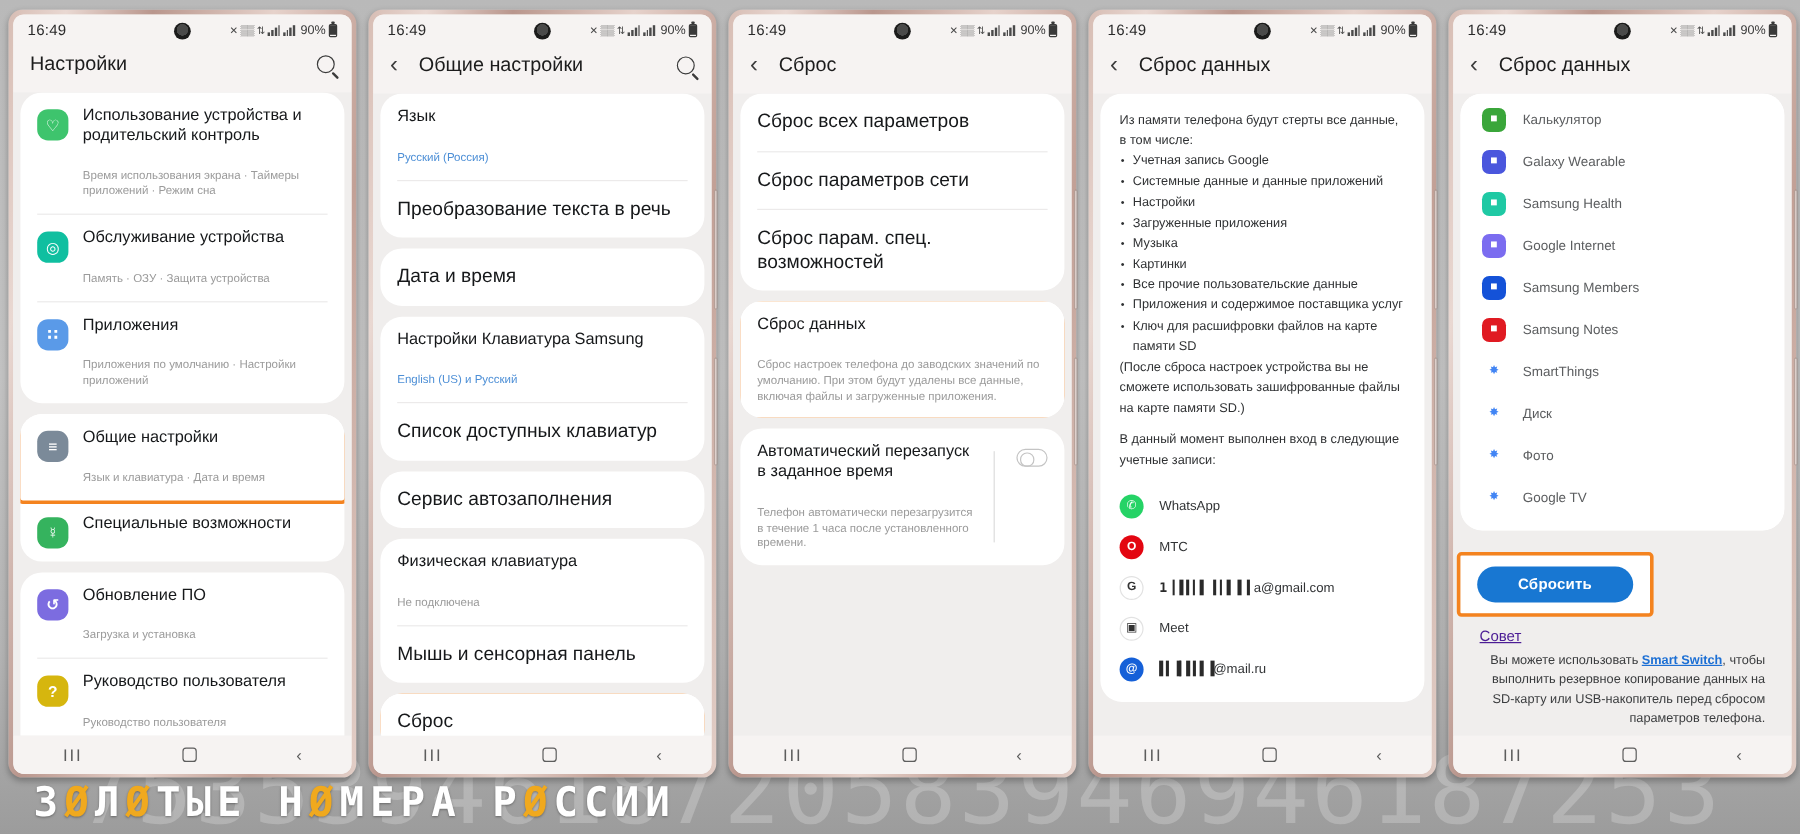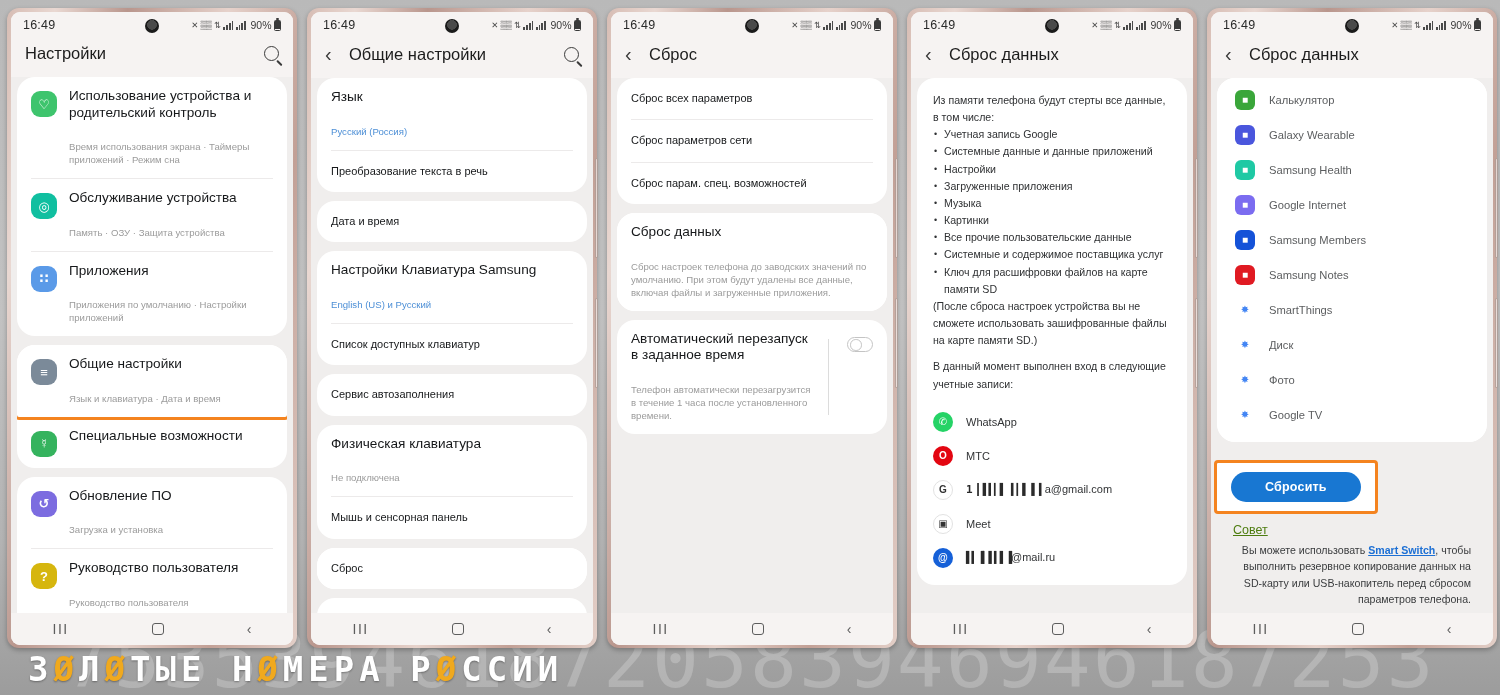--- a/index.html
+++ b/index.html
@@ -86,21 +86,21 @@
   .row{ display:flex; align-items:flex-start; gap:12px; padding:11px 14px; position:relative;}
   .row .ico{ flex:none; width:26px; height:26px; border-radius:8px; margin-top:3px;
              display:flex; align-items:center; justify-content:center; }
   .row .txt{ flex:1; min-width:0;}
   .row .ttl{ font-size:13.6px; color:#16181a; line-height:1.22; }
   .row .sub{ font-size:9.6px; color:#9b9b9b; line-height:1.35; margin-top:20px;}
   .row .sub.blue{ color:#4d8fd6; }
   .sep{ height:1px; background:#eceaea; margin:0 14px; }
 
   .row.plain{ padding:14px 14px; align-items:center;}
-  .row.plain .ttl{ font-size:11px; }
+  .row.plain .ttl{ font-size:16px; }
 
   
   .hl{ outline:3px solid #f4831f; outline-offset:0; border-radius:2px; background:#fff; }
   .hl-wrap{ position:relative; }
 
   
   .toggle{ flex:none; width:26px; height:15px; border-radius:8px; border:1.4px solid #c4c4c4;
            position:relative; margin-top:6px; margin-left:6px;}
   .toggle:before{ content:""; position:absolute; left:2px; top:1.6px; width:9.5px; height:9.5px;
                   border-radius:50%; border:1.4px solid #c4c4c4;}
@@ -124,21 +124,21 @@
   .app-row{ display:flex; align-items:center; gap:14px; padding:7.5px 18px;}
   .app-row .ai{ flex:none; width:20px; height:20px; border-radius:6px;
                 display:flex; align-items:center; justify-content:center;}
   .app-row .nm{ font-size:11.2px; color:#5b5d5f; }
 
   .resetzone{ display:flex; justify-content:flex-start; padding:12px 0 6px 0; }
   .reset-hl{ outline:3px solid #f4831f; background:#fff; padding:9px 14px; border-radius:1px;}
   .reset-btn{ background:#1877d2; color:#fff; border:none; border-radius:20px;
               padding:8px 34px; font-size:12.5px; font-weight:700; letter-spacing:.2px;
               font-family:"Liberation Sans",sans-serif; cursor:pointer;}
-  .tip-h{ font-size:12.5px; color:#4d7c0f; padding:6px 16px 5px 16px;text-decoration:underline;}
+  .tip-h{ font-size:12.5px; color:#4c1d95; padding:6px 16px 5px 16px;text-decoration:underline;}
   .tip-b{ font-size:10.6px; color:#3a3c3e; line-height:1.55; padding:0 16px;text-align:right;}
   .tip-b a{ color:#1c6fd4; text-decoration:underline; font-weight:700;}
 
   
   .navbar{ flex:none; height:32px; display:flex; align-items:center; justify-content:space-around;
            background:#f6f3f2; }
   .navbar span{ color:#5d5d5d; font-size:14px; line-height:1;}
   .nav-recent{ letter-spacing:1.5px; }
   .nav-home{ width:12px; height:12px; border:1.5px solid #5d5d5d; border-radius:3px; display:block;}
 
@@ -559,21 +559,21 @@
           <div class="card">
             <div class="textpage">
               <div class="tp-p">Из памяти телефона будут стерты все данные, в том числе:</div>
               <div class="tp-li">Учетная запись Google</div>
               <div class="tp-li">Системные данные и данные приложений</div>
               <div class="tp-li">Настройки</div>
               <div class="tp-li">Загруженные приложения</div>
               <div class="tp-li">Музыка</div>
               <div class="tp-li">Картинки</div>
               <div class="tp-li">Все прочие пользовательские данные</div>
-              <div class="tp-li">Системные и содержимое поставщика услуг</div>
+              <div class="tp-li">Приложения и содержимое поставщика услуг</div>
               <div class="tp-li">Ключ для расшифровки файлов на карте памяти SD</div>
               <div class="tp-p">(После сброса настроек устройства вы не сможете использовать зашифрованные файлы на карте памяти SD.)</div>
               <div class="tp-gap"></div>
               <div class="tp-p">В данный момент выполнен вход в следующие учетные записи:</div>
             </div>
             <div style="padding: 8px 0px 10px;">
               <div class="acct">
                 <div class="ai" style="background: rgb(37, 211, 102); color: rgb(255, 255, 255); font-size: 10px;">✆</div>
                 <div class="nm">WhatsApp</div>
               </div>

